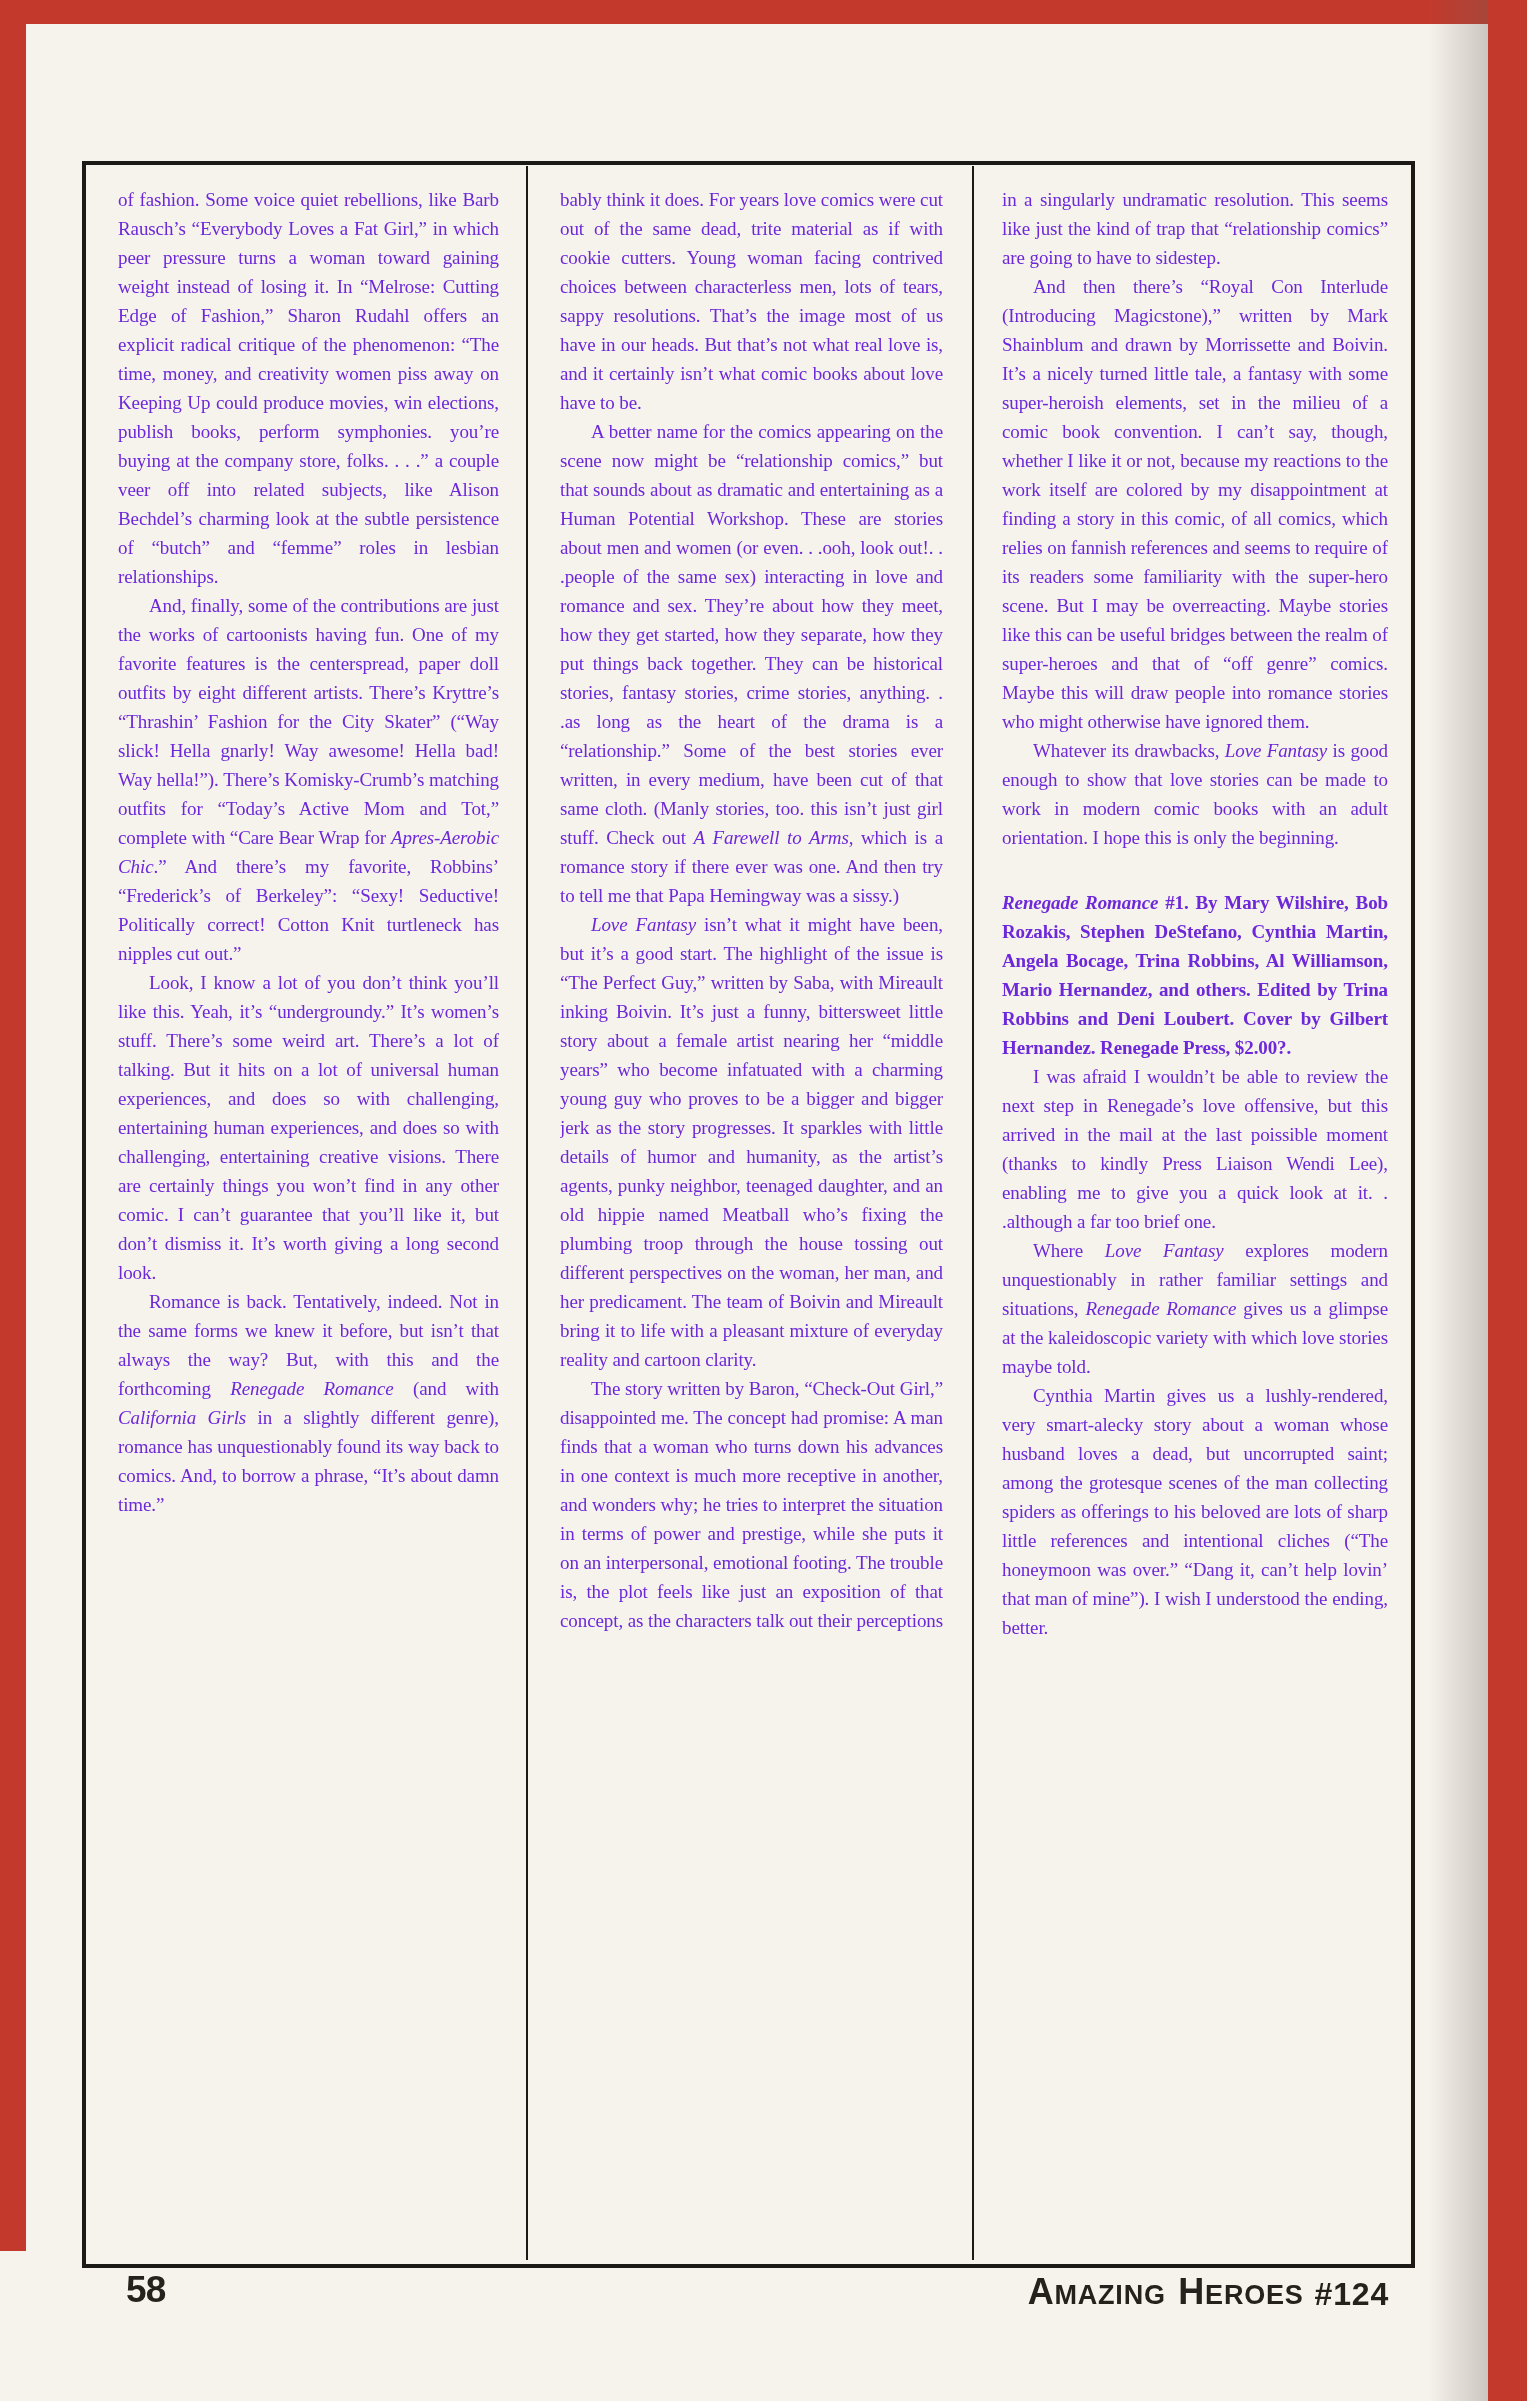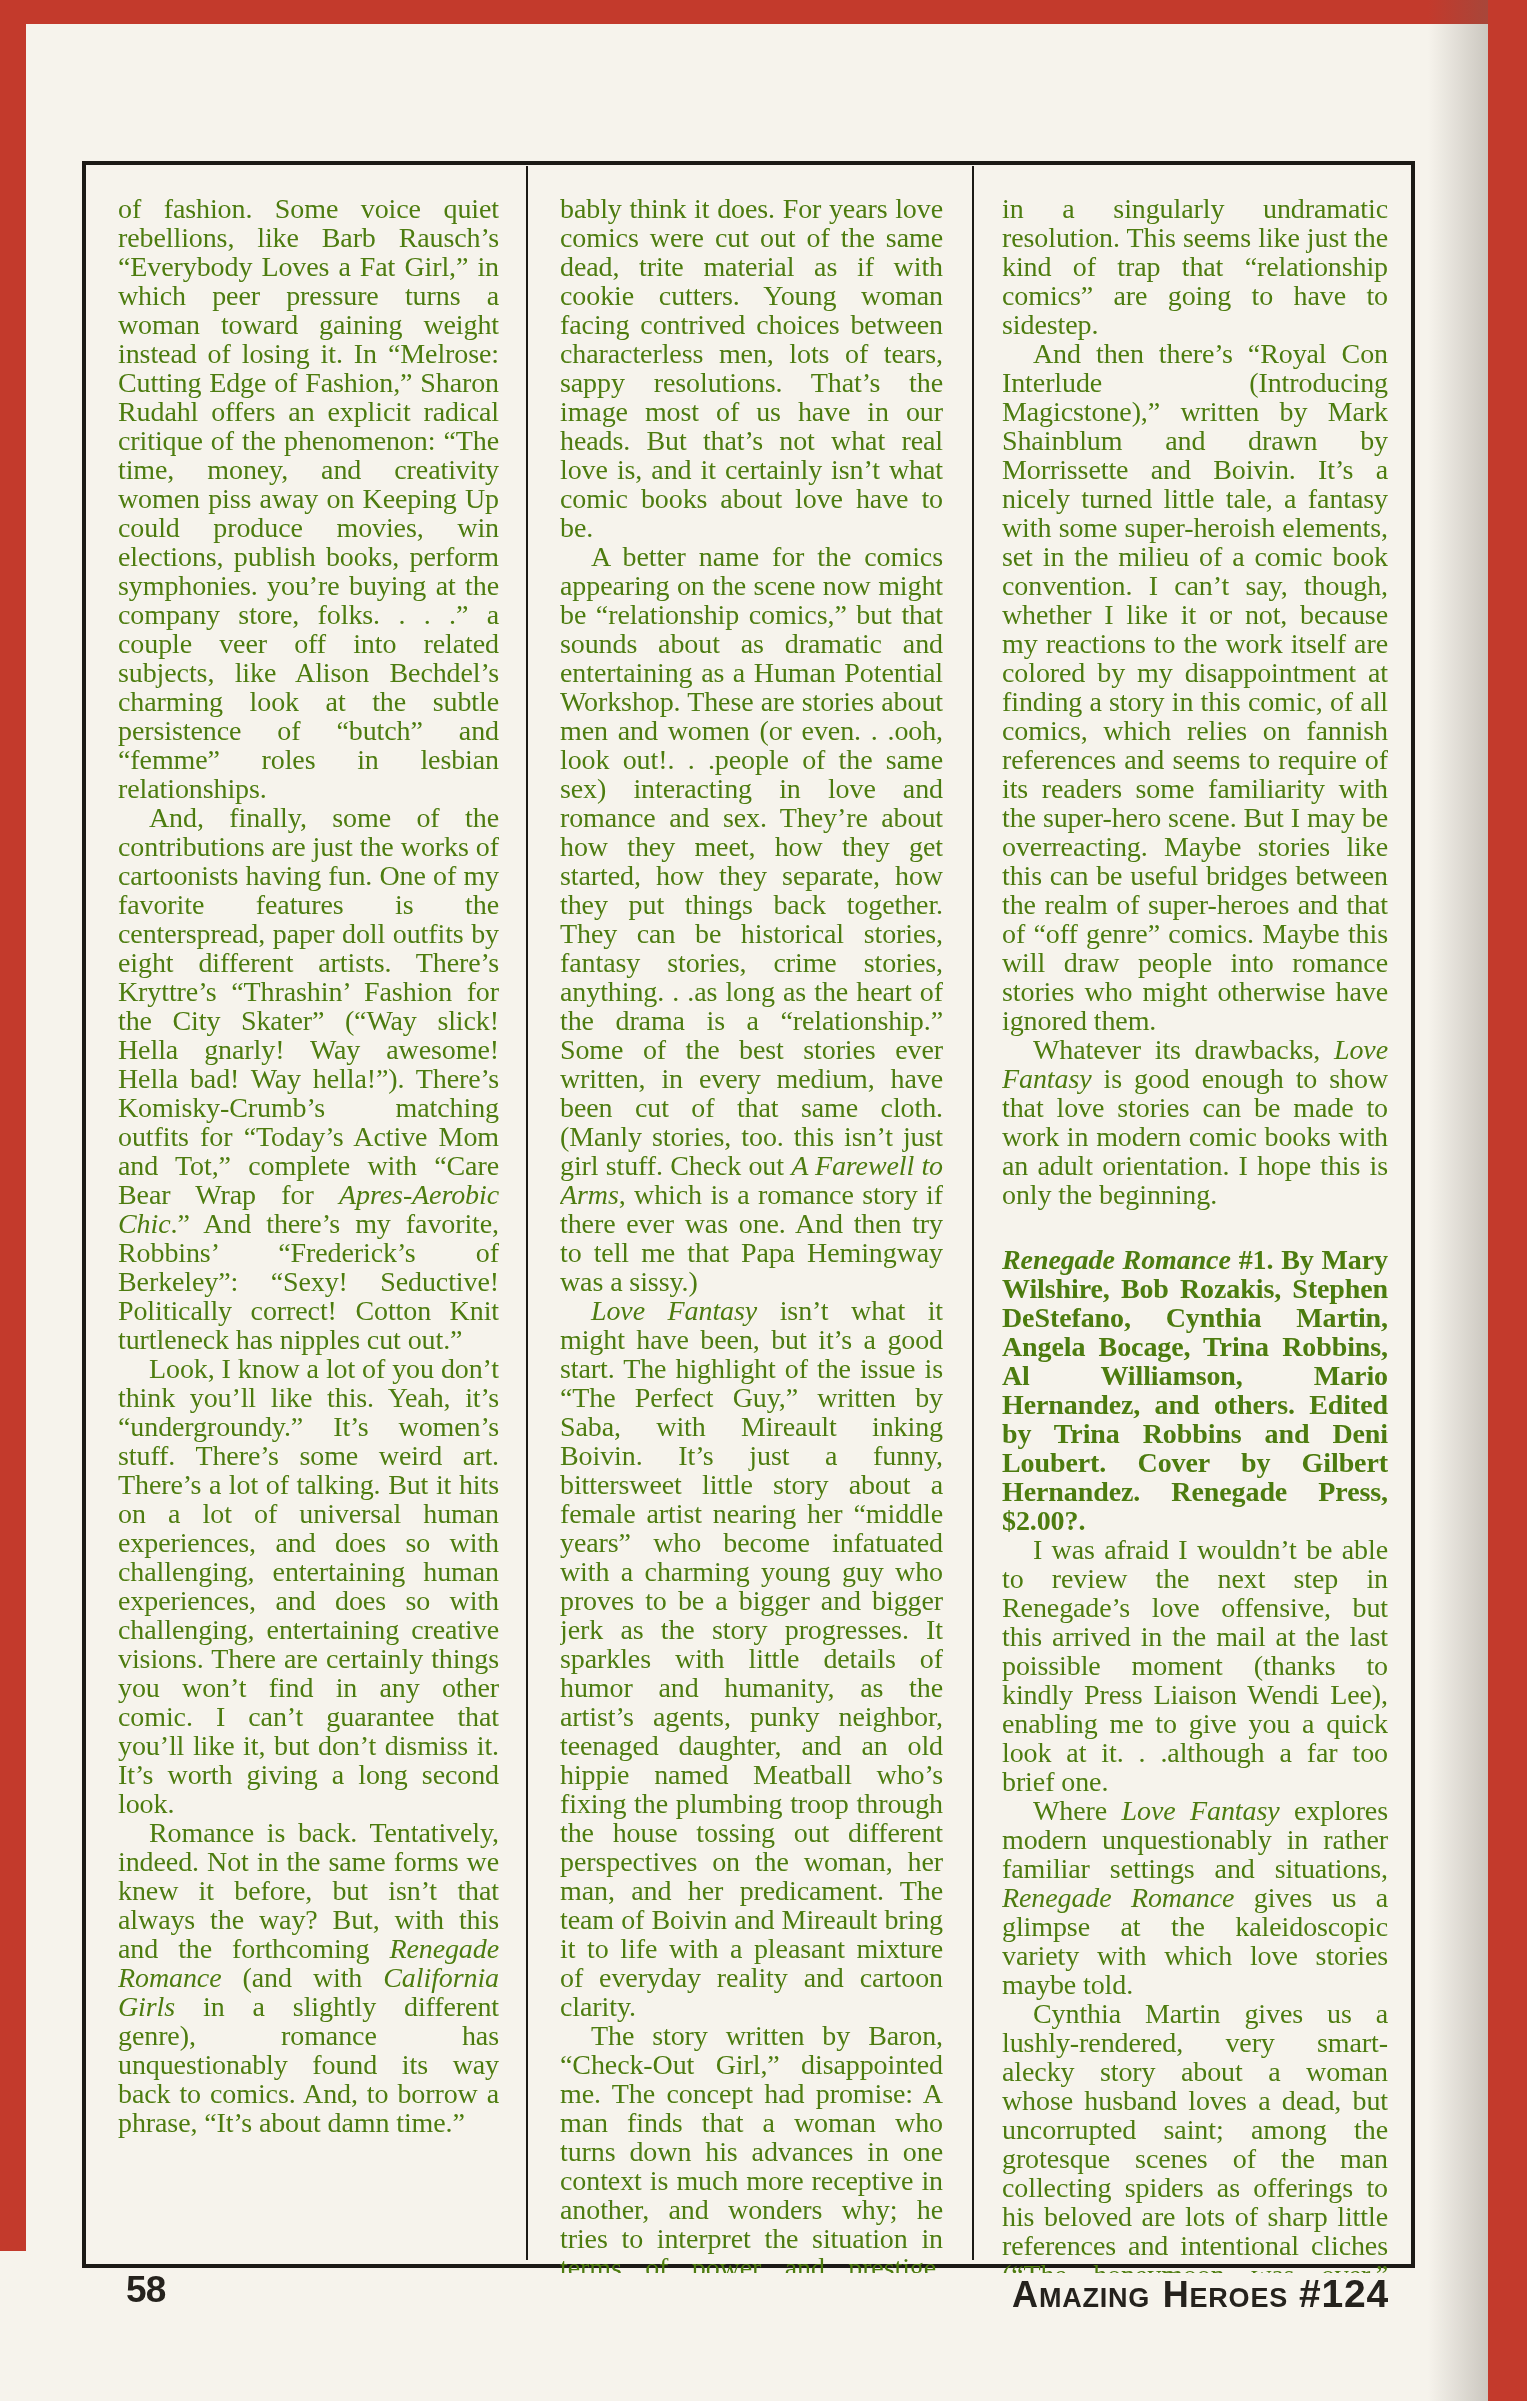--- a/index.html
+++ b/index.html
@@ -19,22 +19,22 @@
   
   .frame{
     position:absolute;left:82px;top:161px;width:1325px;height:2099px;
     border:4.7px solid #1c1a16;background:transparent;
   }
   .divider{position:absolute;top:166px;height:2094px;width:2.4px;background:#1c1a16;}
   .divider.d1{left:526px;}
   .divider.d2{left:972px;}
   
   .col{
-    position:absolute;top:194px;height:2079px;overflow:hidden;
-    font-size:28px;line-height:29px;color:#4d7c0f;
+    position:absolute;top:185px;height:2079px;overflow:hidden;
+    font-size:19px;line-height:29px;color:#6d28d9;
     text-align:justify;letter-spacing:-0.1px;
   }
   .col.c1{left:118px;width:381px;}
   .col.c2{left:560px;width:383px;}
   .col.c3{left:1002px;width:386px;}
   .col p{margin:0;text-indent:31px;}
   .col p.noindent{text-indent:0;}
   .col p.heading{font-weight:bold;text-indent:0;margin-top:44px;}
   .col p.heading.biggap{margin-top:36px;}
   .it{font-style:italic;}
@@ -44,21 +44,21 @@
     font-family:"Liberation Sans", sans-serif;font-weight:800;
     font-size:37px;line-height:1;color:#25221d;letter-spacing:-0.8px;
   }
   .footer-title{
     position:absolute;right:139px;top:2274px;
     font-family:"Liberation Sans", sans-serif;font-weight:800;color:#25221d;
     white-space:nowrap;display:flex;align-items:flex-end;letter-spacing:0.8px;
   }
   .footer-title .big{font-size:36px;line-height:1;}
   .footer-title .small{font-size:27px;line-height:1.08;}
-  .footer-title .issue{font-size:39px;line-height:1;margin-left:11px;}
+  .footer-title .issue{font-size:32px;line-height:1;margin-left:11px;}
   .footer-title .word-gap{width:12.5px;}
 </style>
 </head>
 <body>
 
 <div class="edge-top"></div>
 <div class="edge-left"></div>
 <div class="gutter-shadow"></div>
 <div class="edge-right"></div>
 

